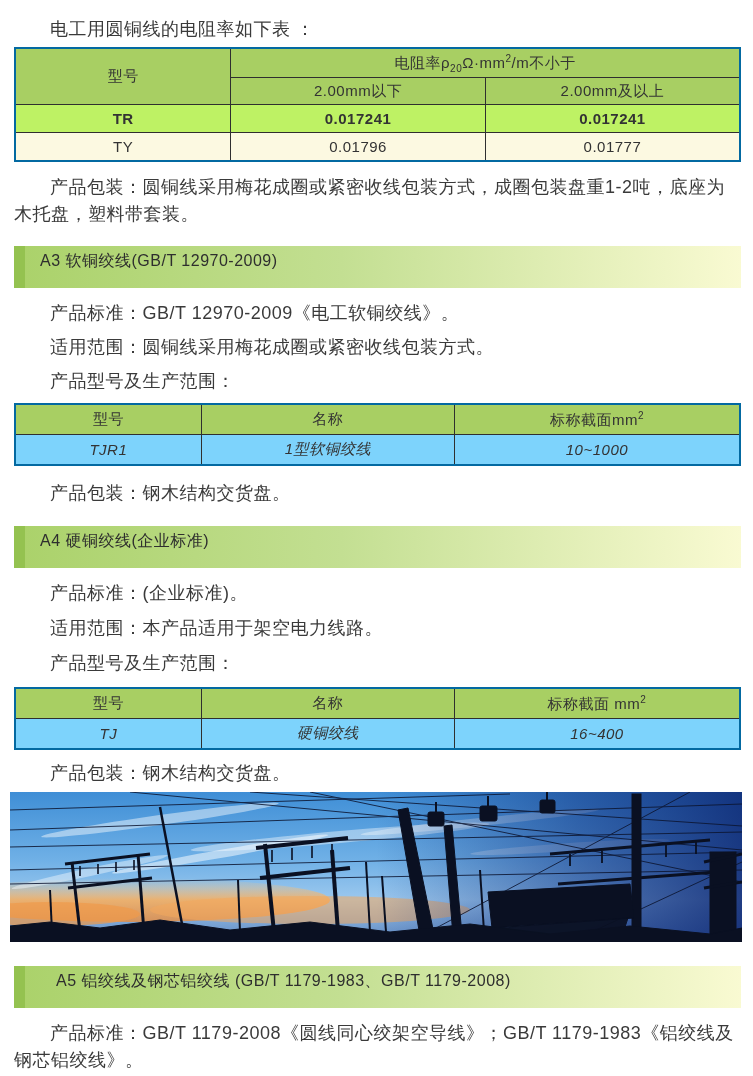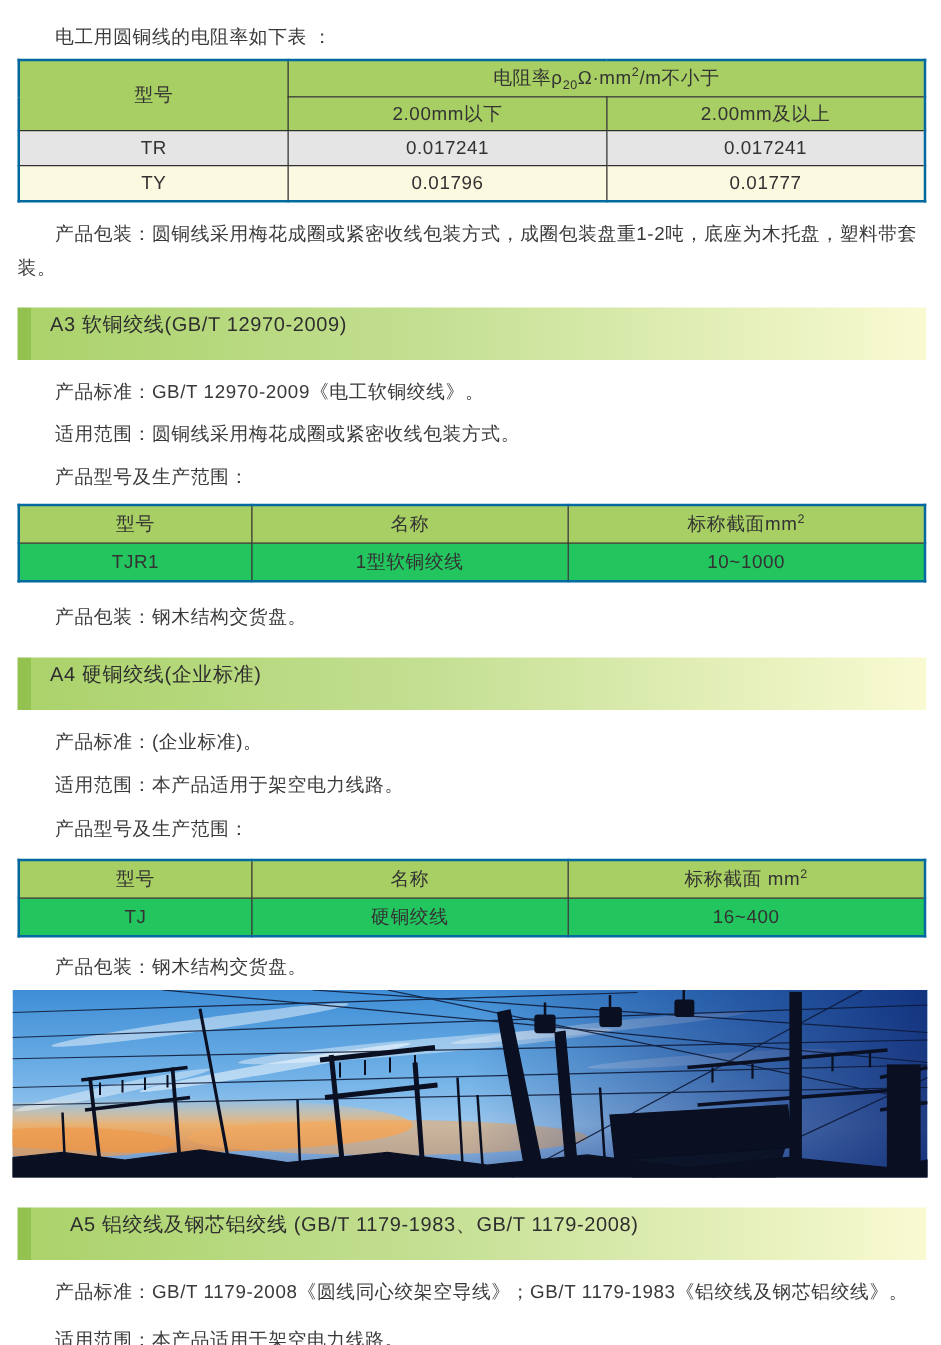--- a/index.html
+++ b/index.html
@@ -3,38 +3,38 @@
 <meta charset="utf-8">
 <style>
   html,body{margin:0;padding:0;background:#ffffff;}
   .page{
     width:753px;height:1076px;box-sizing:border-box;position:relative;
     background:#ffffff;color:#3a3a3a;overflow:hidden;
     font-family:"Liberation Sans","DejaVu Sans",sans-serif;
     padding-top:16px;
   }
   .para{
-    font-size:15px;line-height:27px;margin:16px 12px 0 14px;
+    font-size:18px;line-height:27px;margin:16px 12px 0 14px;
     text-indent:2em;color:#3a3a3a;letter-spacing:0.5px;
   }
   .intro{margin-top:0;}
   
   table{
     border-collapse:collapse;table-layout:fixed;
     width:727px;margin:0 12px 0 14px;
     border:2px solid #0369a1;
   }
   td{
     border:1px solid #2f2f2f;text-align:center;vertical-align:middle;
     font-size:15px;color:#333;padding:0 2px;letter-spacing:0.5px;
   }
   .th{background:#a8cf63;}
-  .row-bluegrey td{background:#e5e5e5;}
+  .row-bluegrey td{background:#bef264;font-weight:bold;}
   .row-cream td{background:#fcf9e1;}
-  .row-mint td{background:#22c55e;}
+  .row-mint td{background:#7dd3fc;font-style:italic;}
   .t1 .c-model{width:29%;}
   .t1 .c-val{width:35.5%;}
   .t1 td{height:27px;}
   .t1 .hrow1 td{height:28px;}
   .t1 .hrow2 td{height:26px;}
   .t2 .c1{width:25.5%;}
   .t2 .c2{width:35%;}
   .t2 .c3{width:39.5%;}
   .t2 td{height:29px;}
   sub.small{font-size:10px;text-align:center;}

